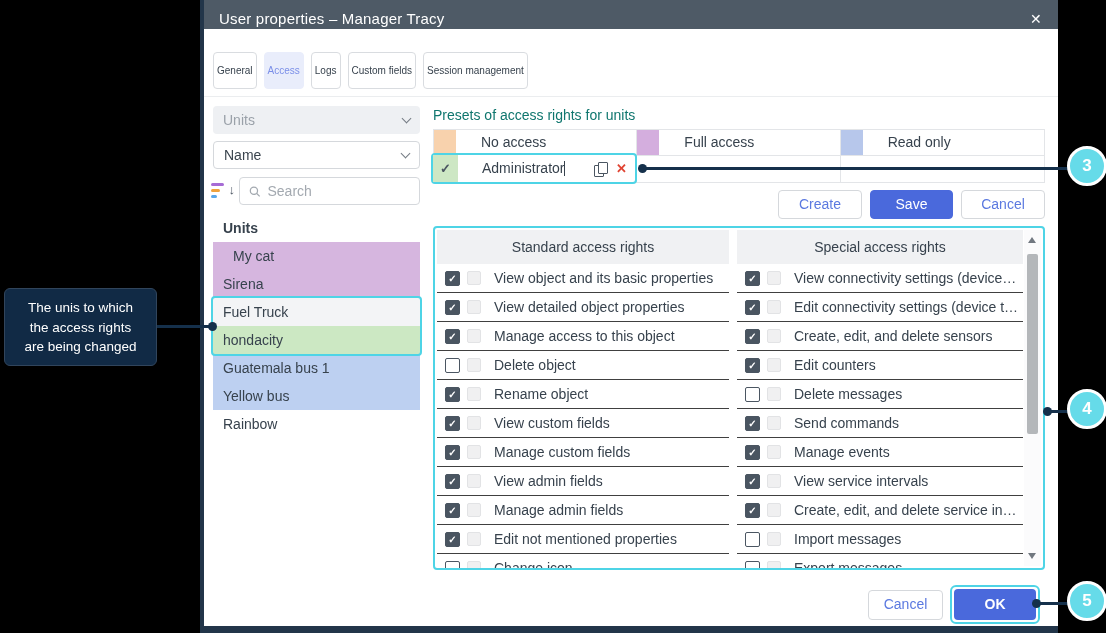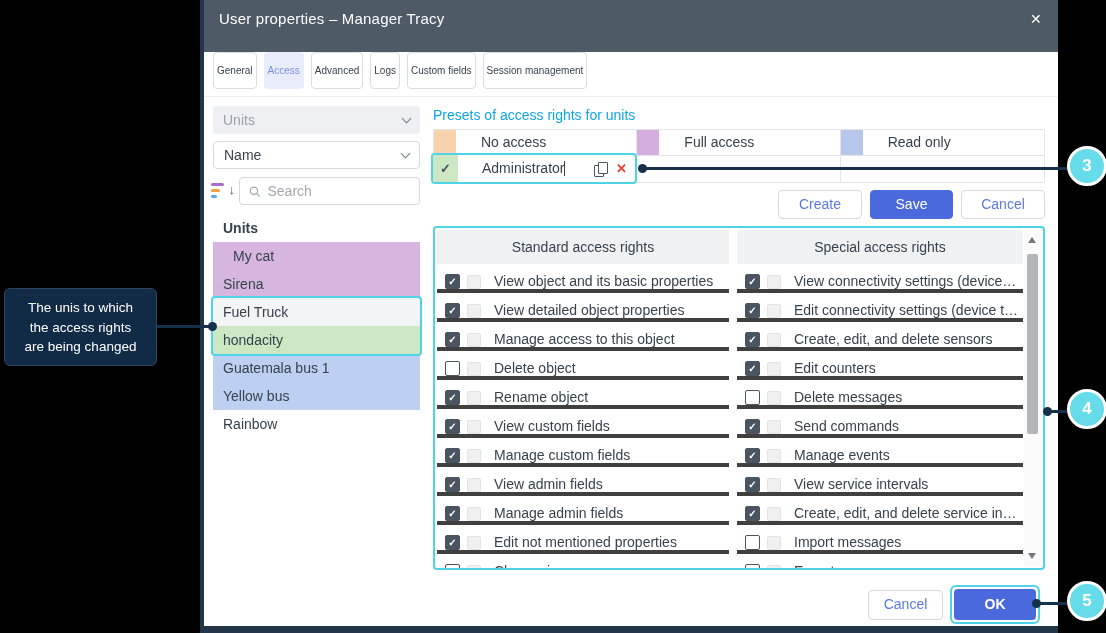--- a/index.html
+++ b/index.html
@@ -3,21 +3,21 @@
 <meta charset="utf-8">
 <style>
   * { margin:0; padding:0; box-sizing:border-box; }
   html,body { background:#000; }
   body { font-family:"Liberation Sans", sans-serif; }
   .canvas { position:relative; width:1106px; height:633px; overflow:hidden; background:#000; }
 
   
   .dialog { position:absolute; left:200px; top:0; width:858px; height:633px; background:#fff;
             border-left:4px solid #223549; border-bottom:7px solid #223549; }
-  .titlebar { position:absolute; left:204px; top:0; width:854px; height:52px; background:#4e5a66;
+  .titlebar { position:absolute; left:204px; top:0; width:854px; height:29px; background:#4e5a66;
               color:#fff; font-size:15px; line-height:38px; padding-left:15px; letter-spacing:.2px; }
   .close-x { position:absolute; right:16px; top:0; line-height:38px; color:#fff; font-size:14px; cursor:pointer; }
 
   
   .tabs { position:absolute; left:213px; top:52px; display:flex; gap:7px; }
   .tab { height:37px; line-height:35px; padding:0 3px; background:#fff; border:1px solid #d9dce0;
          border-radius:4px; font-size:10px; color:#37424d; cursor:pointer; }
   .tab.active { background:#e9edfb; border-color:#e9edfb; color:#7b8fe8; }
   .tabs-divider { position:absolute; left:204px; top:96px; width:854px; height:1px; background:#ebedef; }
 
@@ -40,21 +40,21 @@
                       font-family:"Liberation Sans", sans-serif; margin-left:7px; background:transparent; }
   .search-box input::placeholder { color:#a3a9b0; }
 
   .unit-list { position:absolute; left:213px; top:214px; width:207px; font-size:14px; color:#37424d; }
   .unit-header { height:28px; line-height:28px; padding-left:10px; font-weight:bold; background:#fff; }
   .unit-row { height:28px; line-height:28px; padding-left:10px; cursor:pointer; }
   .unit-select-outline { position:absolute; left:211px; top:296px; width:211px; height:60px;
                          border:2px solid #4ed4e6; border-radius:4px; pointer-events:none; z-index:5; }
 
   
-  .presets-label { position:absolute; left:433px; top:107px; font-size:14px; color:#0ea5e9; }
+  .presets-label { position:absolute; left:433px; top:107px; font-size:14px; color:#0f766e; }
   .preset-table { position:absolute; left:433px; top:129px; width:612px; height:54px;
                   border:1px solid #e3e5e8; display:grid; grid-template-columns:1fr 1fr 1fr; grid-template-rows:1fr 1fr; }
   .preset-cell { border-right:1px solid #e3e5e8; border-bottom:1px solid #e3e5e8; display:flex;
                  align-items:stretch; background:#fff; cursor:pointer;gap:12px; }
   .preset-cell:nth-child(3n) { border-right:none; }
   .preset-cell.bottom { border-bottom:none; }
   .preset-swatch { width:22px; }
   .preset-name { font-size:14px; color:#37424d; line-height:25px; padding-left:13px; }
 
   .preset-editor { position:absolute; left:431px; top:153px; width:206px; height:31px; z-index:6;
@@ -79,21 +79,21 @@
   .btn-cancel-preset { left:961px; top:190px; width:84px; }
 
   
   .rights { position:absolute; left:433px; top:226px; width:612px; height:344px;
             border:2px solid #4ed4e6; border-radius:4px; background:#fff; overflow:hidden; }
   .rights-col { position:absolute; top:2px; }
   .col-standard { left:2px; width:292px; }
   .col-special { left:302px; width:286px; }
   .col-header { height:34px; line-height:34px; background:#f0f1f3; text-align:center;
                 font-size:14px; color:#37424d; }
-  .r-row { height:29px; display:flex; align-items:flex-end; border-bottom:4px solid #404040; cursor:pointer; }
+  .r-row { height:29px; display:flex; align-items:center; border-bottom:1px solid #404040; cursor:pointer; }
   .cb { width:15px; height:15px; border-radius:2px; margin-left:8px; border:1.5px solid #4b5662;
         background:#fff; flex:none; display:flex; align-items:center; justify-content:center; cursor:pointer; }
   .cb.checked { background:#4a5561; border-color:#4a5561; }
   .cb.checked::after { content:"✓"; color:#fff; font-size:10px; font-weight:bold; }
   .cb2 { width:14px; height:14px; border-radius:2px; margin-left:7px; border:1px solid #e2e3e5;
          background:#f0f0f1; flex:none; cursor:pointer; }
   .r-label { font-size:14px; color:#37424d; margin-left:13px; white-space:nowrap; overflow:hidden;
              text-overflow:ellipsis; padding-right:4px; }
   .scrollbar { position:absolute; right:2px; top:2px; bottom:2px; width:17px; background:#fbfbfc; }
   .sb-thumb { position:absolute; left:3px; top:24px; width:11px; height:180px; background:#b4b7ba; border-radius:2px; cursor:pointer; }
@@ -127,21 +127,20 @@
   <div class="dialog"></div>
 
   <div class="titlebar">
     <span>User properties – Manager Tracy</span>
     <span class="close-x">✕</span>
   </div>
 
   <div class="tabs">
     <div class="tab">General</div>
     <div class="tab active">Access</div>
-    <div class="tab">Advanced</div>
     <div class="tab">Logs</div>
     <div class="tab">Custom fields</div>
     <div class="tab">Session management</div>
   </div>
   <div class="tabs-divider"></div>
 
   <div class="sel sel-units">
     <span>Units</span>
     <span class="chev"></span>
   </div>

